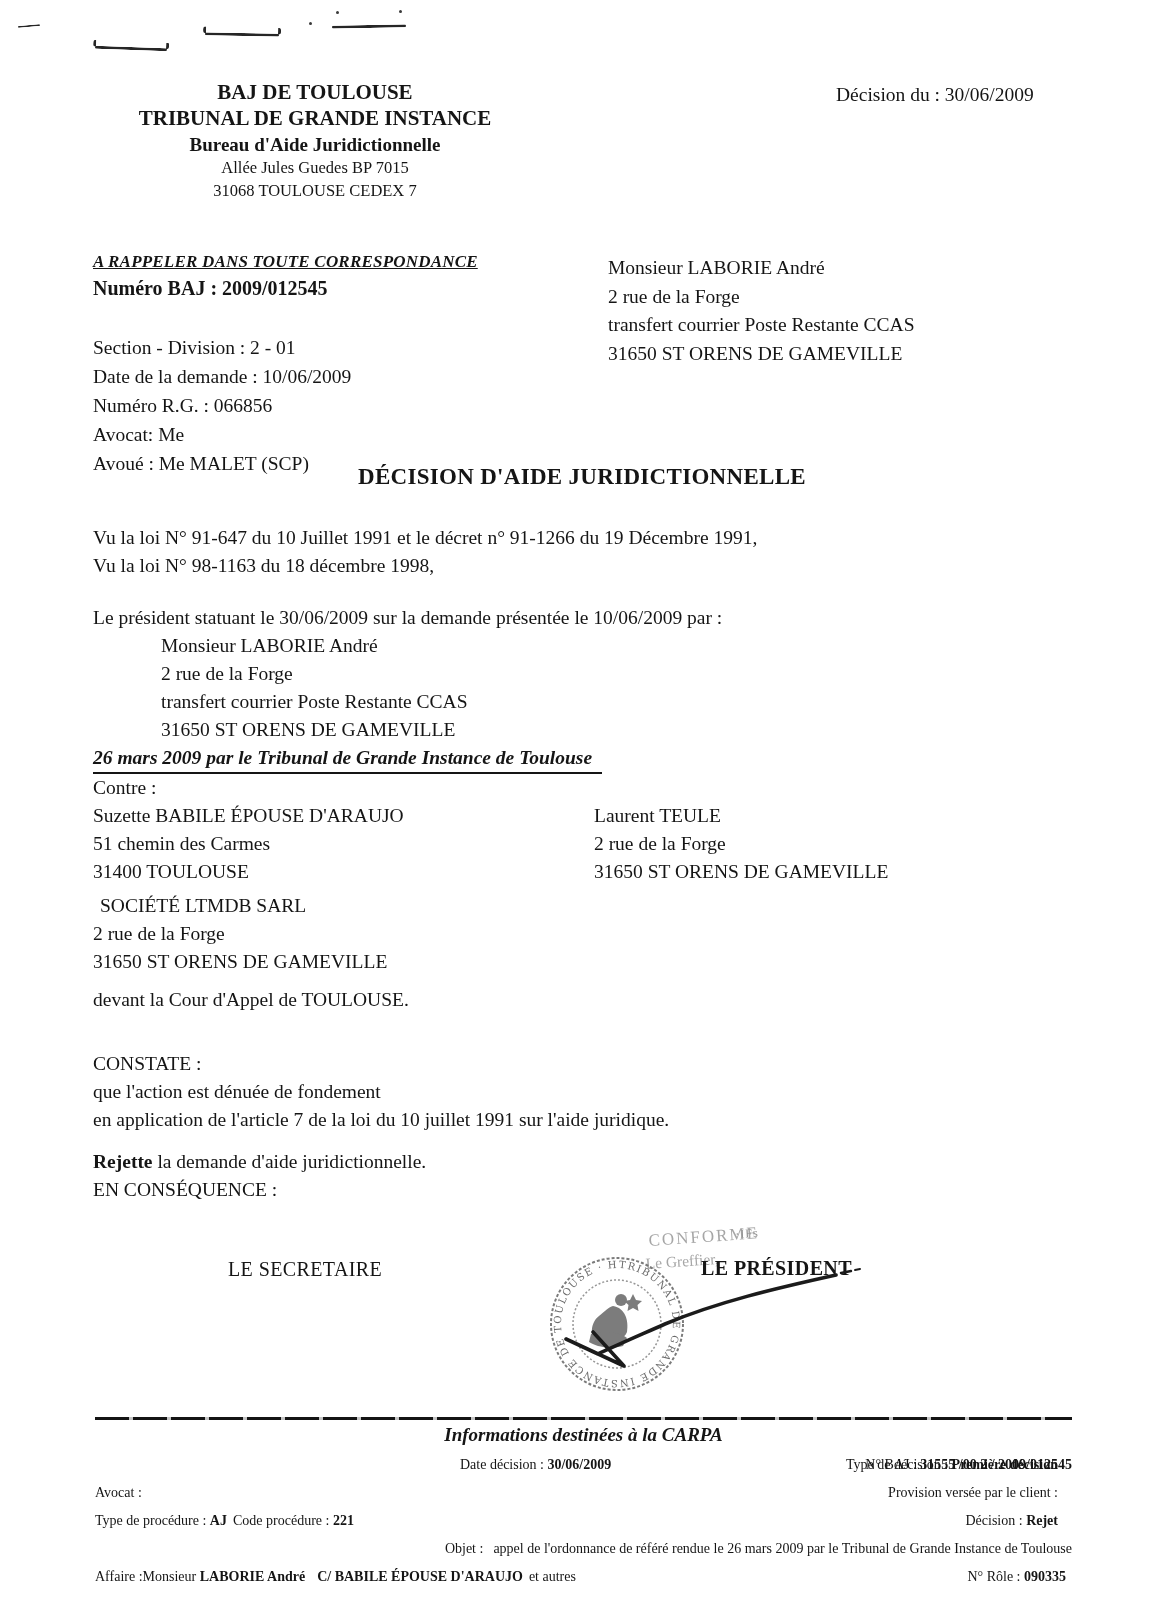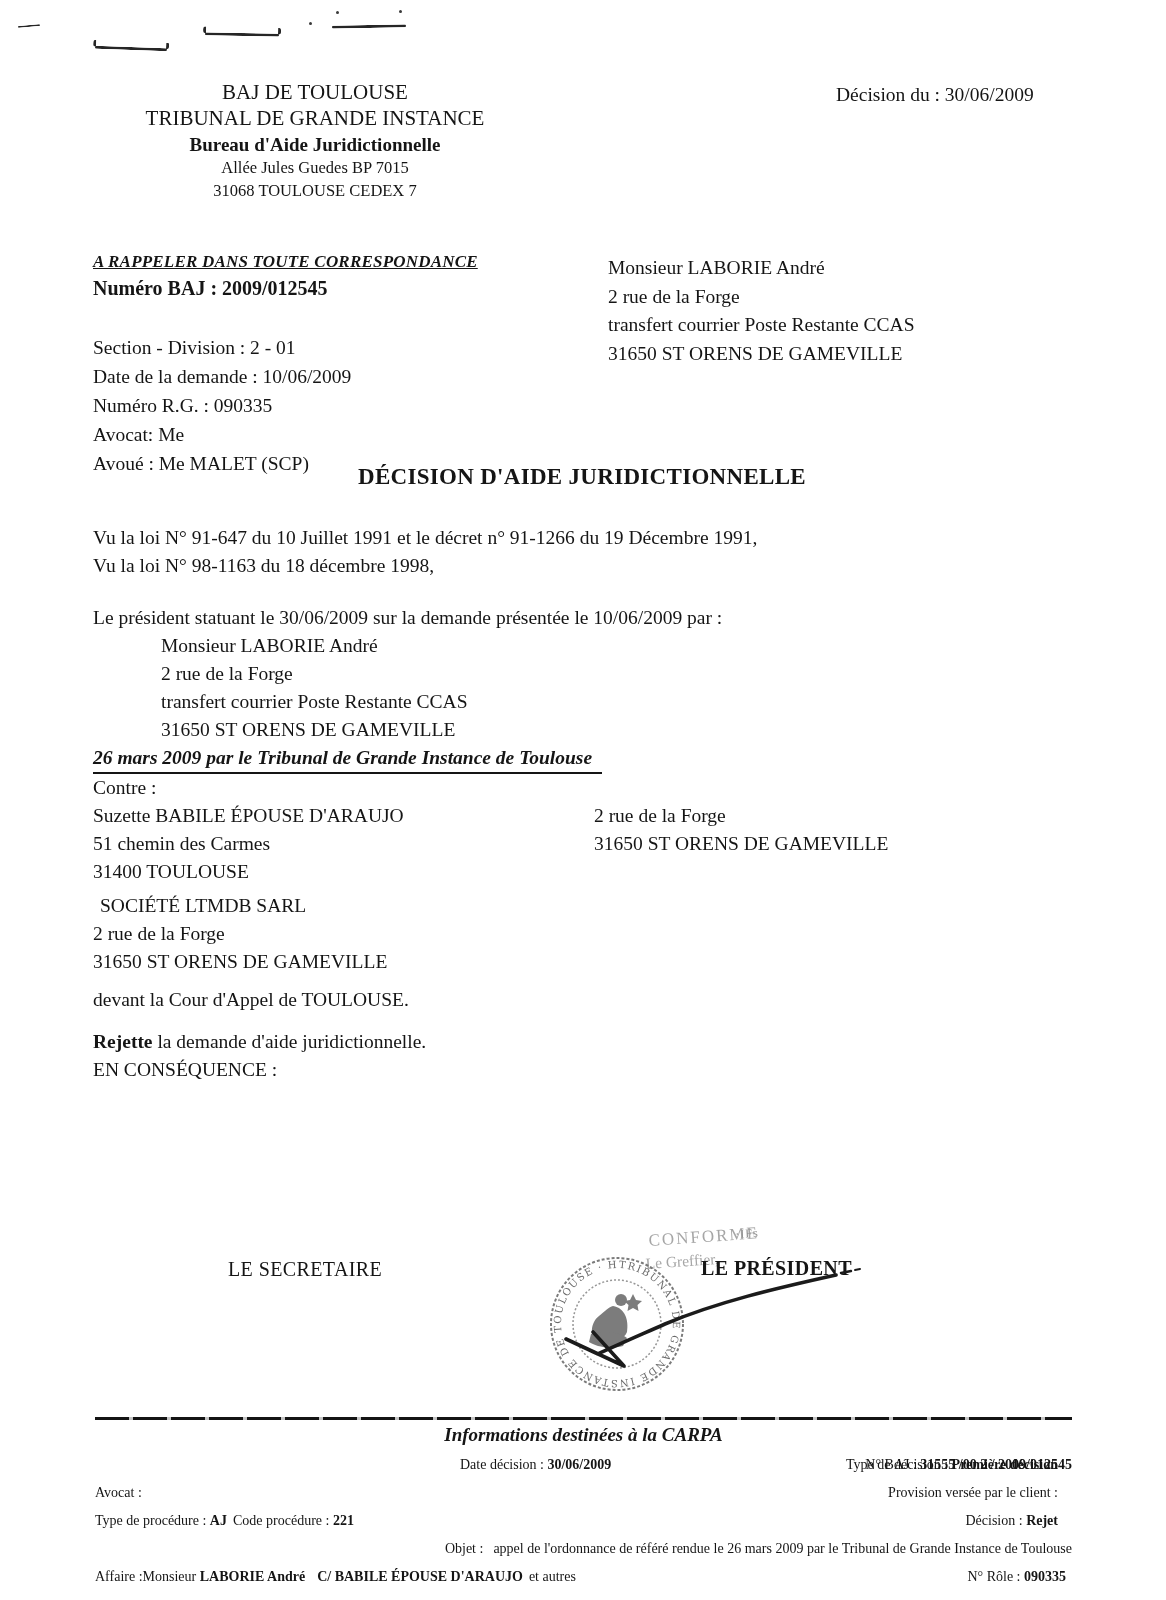--- a/index.html
+++ b/index.html
@@ -12,21 +12,21 @@
   .abs{position:absolute;}
 
   
   .stroke{position:absolute;border-bottom:3px solid #262626;border-radius:2px;}
   .stroke.hookL::before{content:"";position:absolute;left:-2px;bottom:-1px;width:6px;height:7px;border-left:3px solid #262626;border-radius:3px;}
   .stroke.hookR::after{content:"";position:absolute;right:-2px;bottom:-1px;width:6px;height:7px;border-right:3px solid #262626;border-radius:3px;}
   .dot{position:absolute;width:3px;height:3px;background:#3a3a3a;border-radius:50%;}
 
   
   .letterhead{left:100px; top:80px; width:430px; text-align:center; line-height:1.22;}
-  .lh-org{font-weight:normal; font-size:21px;}
+  .lh-org{font-weight:bold; font-size:21px;}
   .lh-bureau{font-weight:bold; font-size:19px; margin-top:2px;}
   .lh-addr{font-size:16.5px; margin-top:2px;}
   .decision-date{left:836px; top:84px; font-size:19.5px;}
 
   
   .refblock{left:93px; top:250px; font-size:19.5px; line-height:29px;}
   .ref-notice{font-style:italic; font-weight:600; font-size:17px; text-decoration:underline; letter-spacing:.2px; line-height:24px;}
   .ref-numero{font-weight:bold; font-size:20px; line-height:28px; margin-bottom:31px;}
 
   
@@ -93,21 +93,21 @@
     <div class="lh-addr">Allée Jules Guedes BP 7015</div>
     <div class="lh-addr">31068 TOULOUSE CEDEX 7</div>
   </div>
   <div class="abs decision-date">Décision du : 30/06/2009</div>
 
   <div class="abs refblock">
     <div class="ref-notice">A RAPPELER DANS TOUTE CORRESPONDANCE</div>
     <div class="ref-numero">Numéro BAJ : 2009/012545</div>
     <div>Section - Division : 2 - 01</div>
     <div>Date de la demande : 10/06/2009</div>
-    <div>Numéro R.G. : 090335</div>
+    <div>Numéro R.G. : 066856</div>
     <div>Avocat: Me</div>
     <div>Avoué : Me MALET (SCP)</div>
   </div>
 
   <div class="abs recipient">
     <div>Monsieur LABORIE André</div>
     <div>2 rue de la Forge</div>
     <div>transfert courrier Poste Restante CCAS</div>
     <div>31650 ST ORENS DE GAMEVILLE</div>
   </div>
@@ -129,33 +129,39 @@
 
     <div>Contre :</div>
 
     <div class="parties">
       <div class="party-col1">
         <div>Suzette BABILE ÉPOUSE D'ARAUJO</div>
         <div>51 chemin des Carmes</div>
         <div>31400 TOULOUSE</div>
       </div>
       <div class="party-col2">
+        <div>Laurent TEULE</div>
         <div>2 rue de la Forge</div>
         <div>31650 ST ORENS DE GAMEVILLE</div>
       </div>
     </div>
 
     <div class="soc">
       <div class="pl">SOCIÉTÉ LTMDB SARL</div>
       <div>2 rue de la Forge</div>
       <div>31650 ST ORENS DE GAMEVILLE</div>
     </div>
 
     <div class="devant">devant la Cour d'Appel de TOULOUSE.</div>
 
+    <div class="constate">
+      <div>CONSTATE :</div>
+      <div>que l'action est dénuée de fondement</div>
+      <div>en application de l'article 7 de la loi du 10 juillet 1991 sur l'aide juridique.</div>
+    </div>
 
     <div class="consequence">
       <div><b class="rj">Rejette</b><span> la demande d'aide juridictionnelle.</span></div>
       <div>EN CONSÉQUENCE :</div>
     </div>
   </div>
 
   <div class="abs sig sig-secretaire">LE SECRETAIRE</div>
   <div class="abs stamp-gray stamp-tick">·IFs</div>
   <div class="abs stamp-gray stamp-conforme">CONFORME</div>

